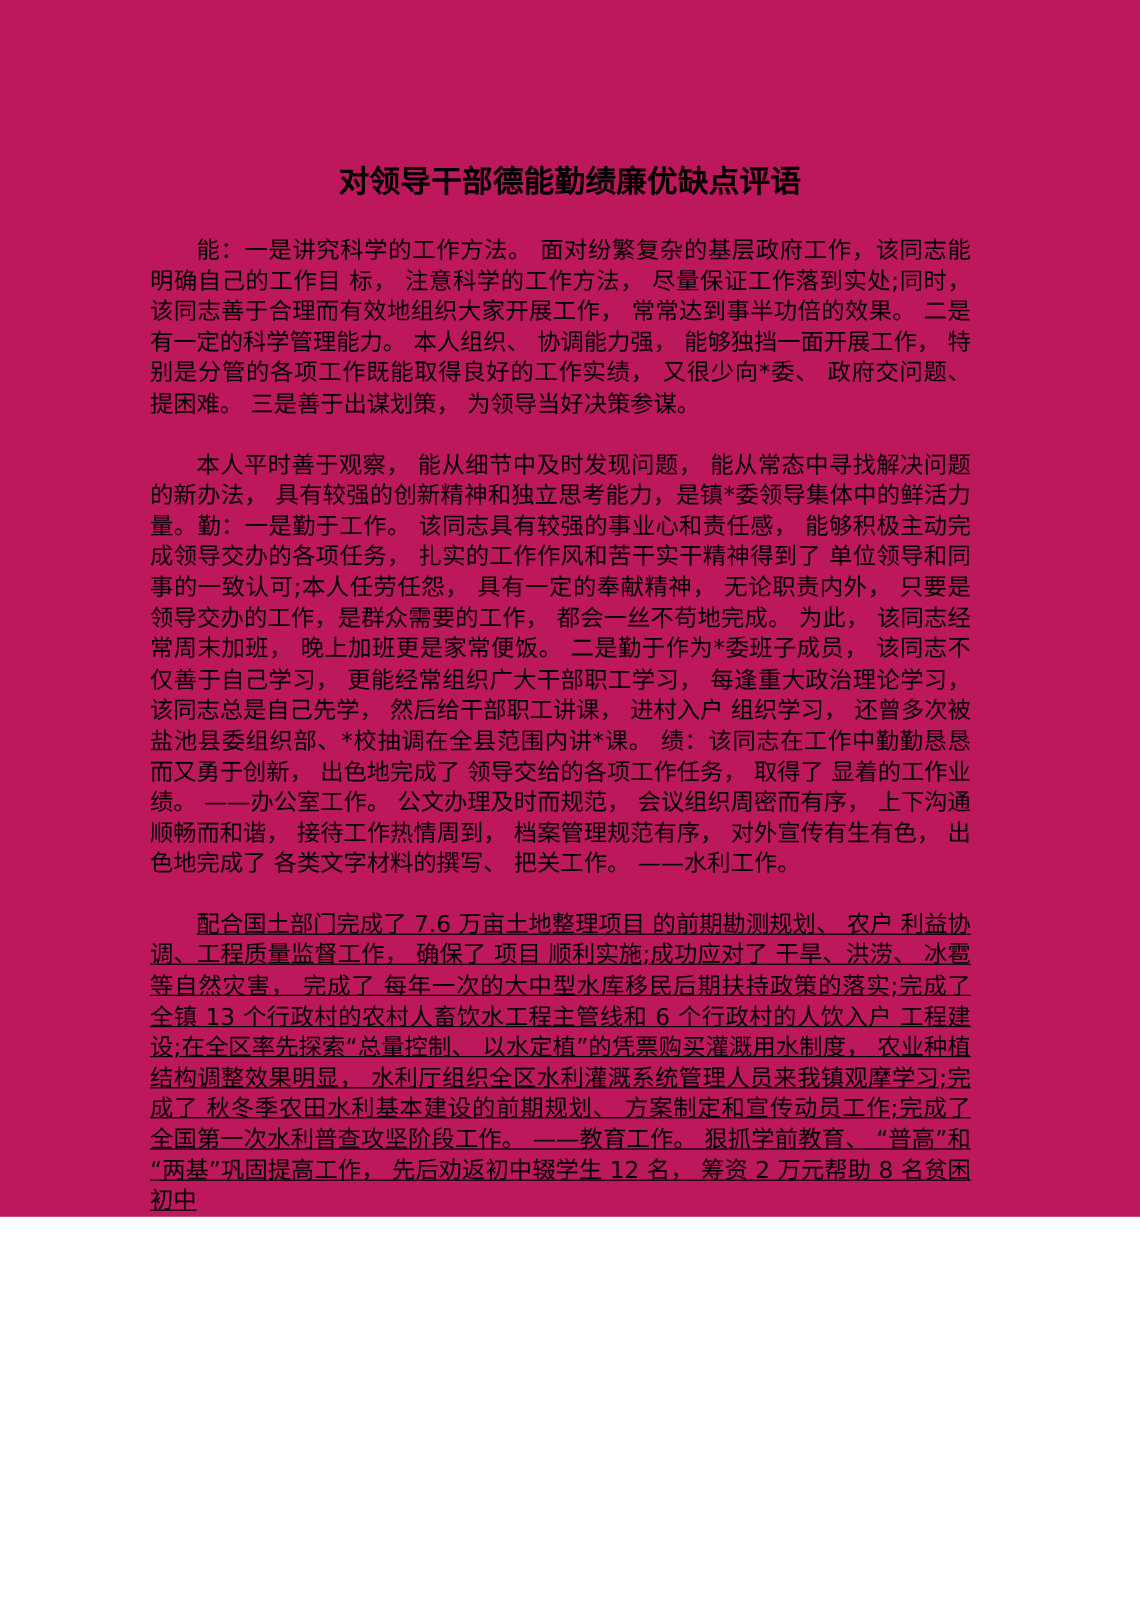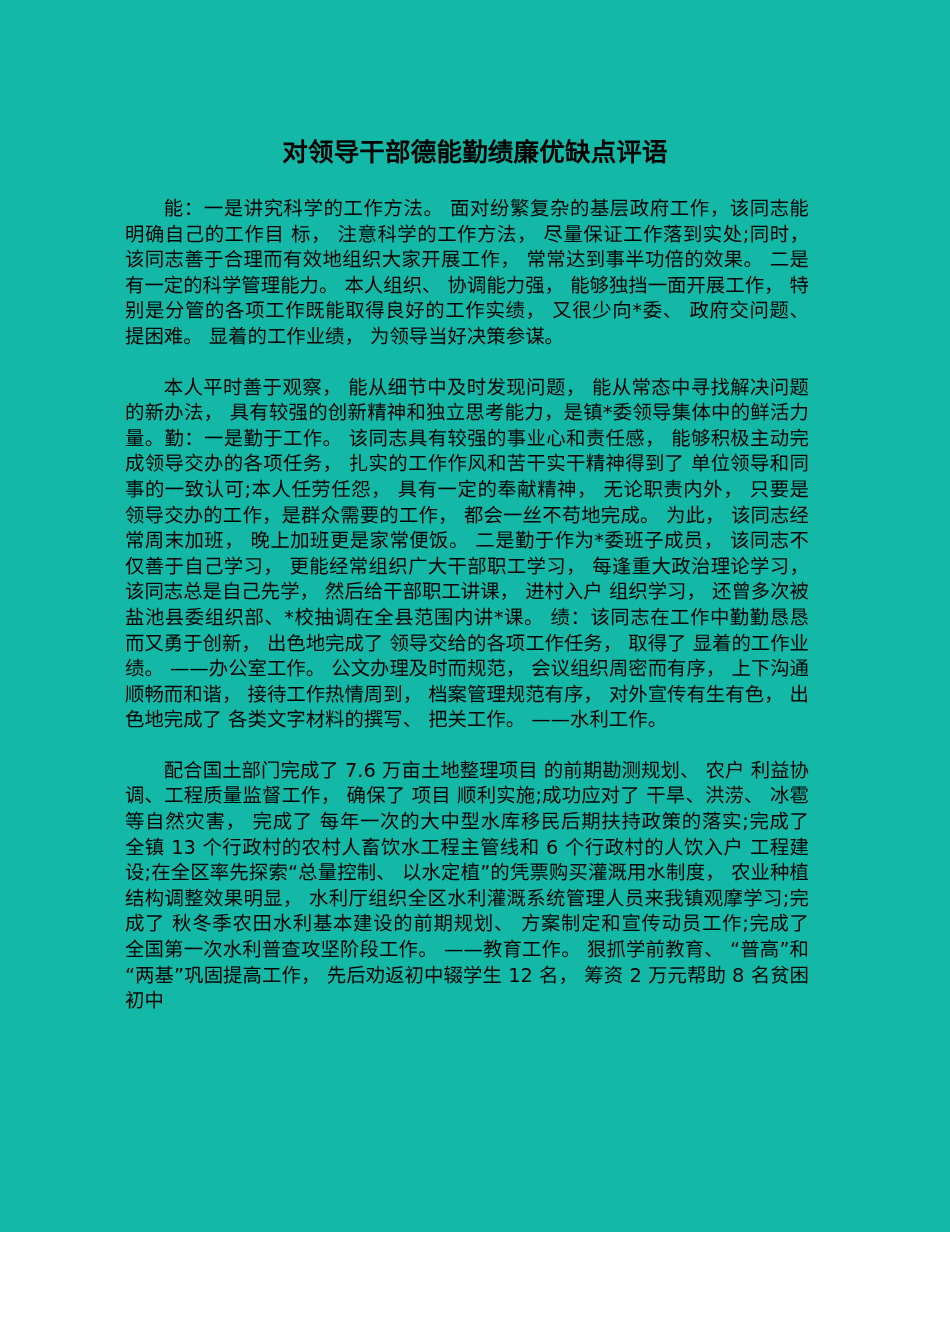--- a/index.html
+++ b/index.html
@@ -12,22 +12,22 @@
     width: 950px;
     height: 1344px;
     overflow: hidden;
     font-family: "DejaVu Sans", "Liberation Sans", sans-serif;
     color: #000000;
     -webkit-font-smoothing: none;
   }
   .page {
     position: relative;
     width: 950px;
-    height: 1232px;
-    background: #14b8a6;
+    height: 1014px;
+    background: #be185d;
     box-sizing: border-box;
   }
   .doc-title {
     position: absolute;
     top: 118px;
     left: 0;
     width: 950px;
     text-align: center;
     font-size: 25.5px;
     font-weight: bold;
@@ -47,28 +47,29 @@
     line-height: 25.6px;
     text-align: justify;
     text-justify: inter-ideograph;
     text-indent: 2em;
     letter-spacing: 0;
     word-break: break-all;
     color: #000000;
   }
   p.para:last-child {
     margin-bottom: 12px;
+    text-decoration: underline;
   }
 </style>
 </head>
 <body>
 
 <div class="page">
 
   <h1 class="doc-title">对领导干部德能勤绩廉优缺点评语</h1>
 
   <div class="body-block">
-    <p class="para">能：一是讲究科学的工作方法。 面对纷繁复杂的基层政府工作，该同志能明确自己的工作目 标， 注意科学的工作方法， 尽量保证工作落到实处;同时， 该同志善于合理而有效地组织大家开展工作， 常常达到事半功倍的效果。 二是有一定的科学管理能力。 本人组织、 协调能力强， 能够独挡一面开展工作， 特别是分管的各项工作既能取得良好的工作实绩， 又很少向*委、 政府交问题、 提困难。 显着的工作业绩， 为领导当好决策参谋。</p>
+    <p class="para">能：一是讲究科学的工作方法。 面对纷繁复杂的基层政府工作，该同志能明确自己的工作目 标， 注意科学的工作方法， 尽量保证工作落到实处;同时， 该同志善于合理而有效地组织大家开展工作， 常常达到事半功倍的效果。 二是有一定的科学管理能力。 本人组织、 协调能力强， 能够独挡一面开展工作， 特别是分管的各项工作既能取得良好的工作实绩， 又很少向*委、 政府交问题、 提困难。 三是善于出谋划策， 为领导当好决策参谋。</p>
     <p class="para">本人平时善于观察， 能从细节中及时发现问题， 能从常态中寻找解决问题的新办法， 具有较强的创新精神和独立思考能力，是镇*委领导集体中的鲜活力量。勤：一是勤于工作。 该同志具有较强的事业心和责任感， 能够积极主动完成领导交办的各项任务， 扎实的工作作风和苦干实干精神得到了 单位领导和同事的一致认可;本人任劳任怨， 具有一定的奉献精神， 无论职责内外， 只要是领导交办的工作，是群众需要的工作， 都会一丝不苟地完成。 为此， 该同志经常周末加班， 晚上加班更是家常便饭。 二是勤于作为*委班子成员， 该同志不仅善于自己学习， 更能经常组织广大干部职工学习， 每逢重大政治理论学习， 该同志总是自己先学， 然后给干部职工讲课， 进村入户 组织学习， 还曾多次被盐池县委组织部、*校抽调在全县范围内讲*课。 绩：该同志在工作中勤勤恳恳而又勇于创新， 出色地完成了 领导交给的各项工作任务， 取得了 显着的工作业绩。 ——办公室工作。 公文办理及时而规范， 会议组织周密而有序， 上下沟通顺畅而和谐， 接待工作热情周到， 档案管理规范有序， 对外宣传有生有色， 出色地完成了 各类文字材料的撰写、 把关工作。 ——水利工作。</p>
     <p class="para">配合国土部门完成了 7.6 万亩土地整理项目 的前期勘测规划、 农户 利益协调、工程质量监督工作， 确保了 项目 顺利实施;成功应对了 干旱、洪涝、 冰雹等自然灾害， 完成了 每年一次的大中型水库移民后期扶持政策的落实;完成了 全镇 13 个行政村的农村人畜饮水工程主管线和 6 个行政村的人饮入户 工程建设;在全区率先探索“总量控制、 以水定植”的凭票购买灌溉用水制度， 农业种植结构调整效果明显， 水利厅组织全区水利灌溉系统管理人员来我镇观摩学习;完成了 秋冬季农田水利基本建设的前期规划、 方案制定和宣传动员工作;完成了 全国第一次水利普查攻坚阶段工作。 ——教育工作。 狠抓学前教育、 “普高”和“两基”巩固提高工作， 先后劝返初中辍学生 12 名， 筹资 2 万元帮助 8 名贫困初中</p>
   </div>
 
 </div>
 
 </body></html>

